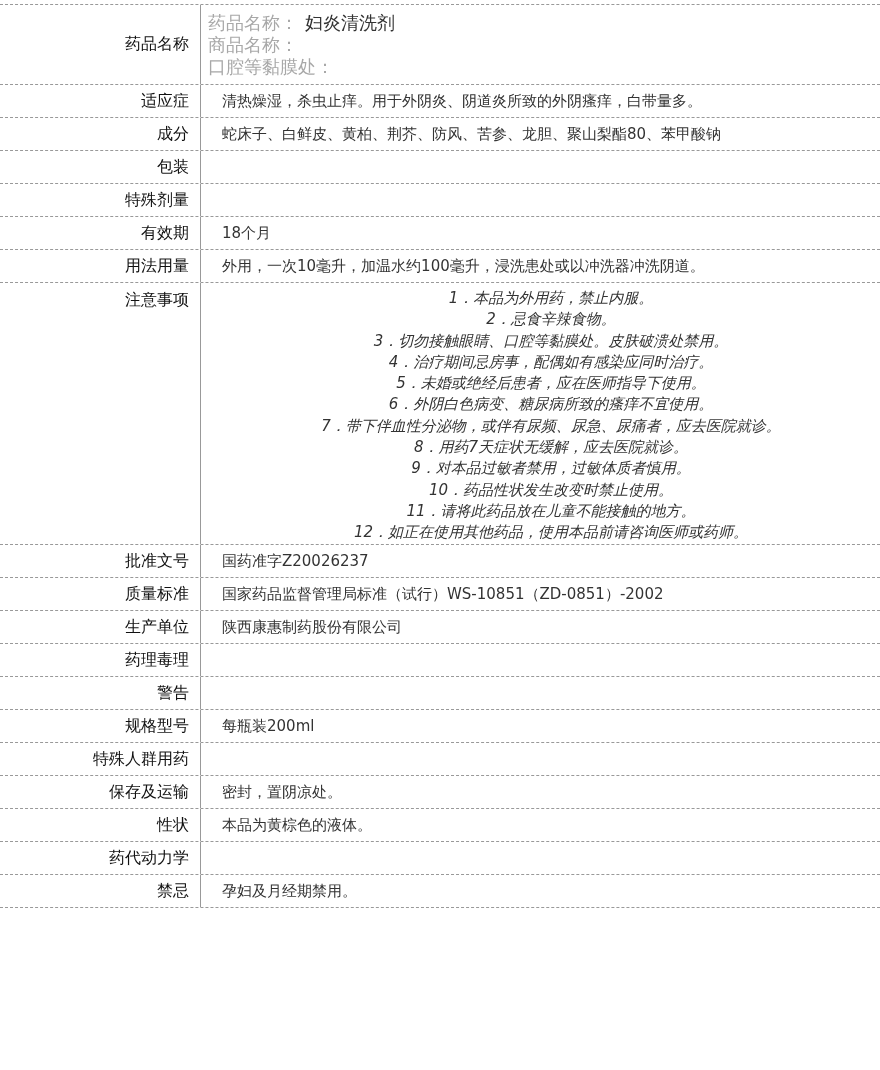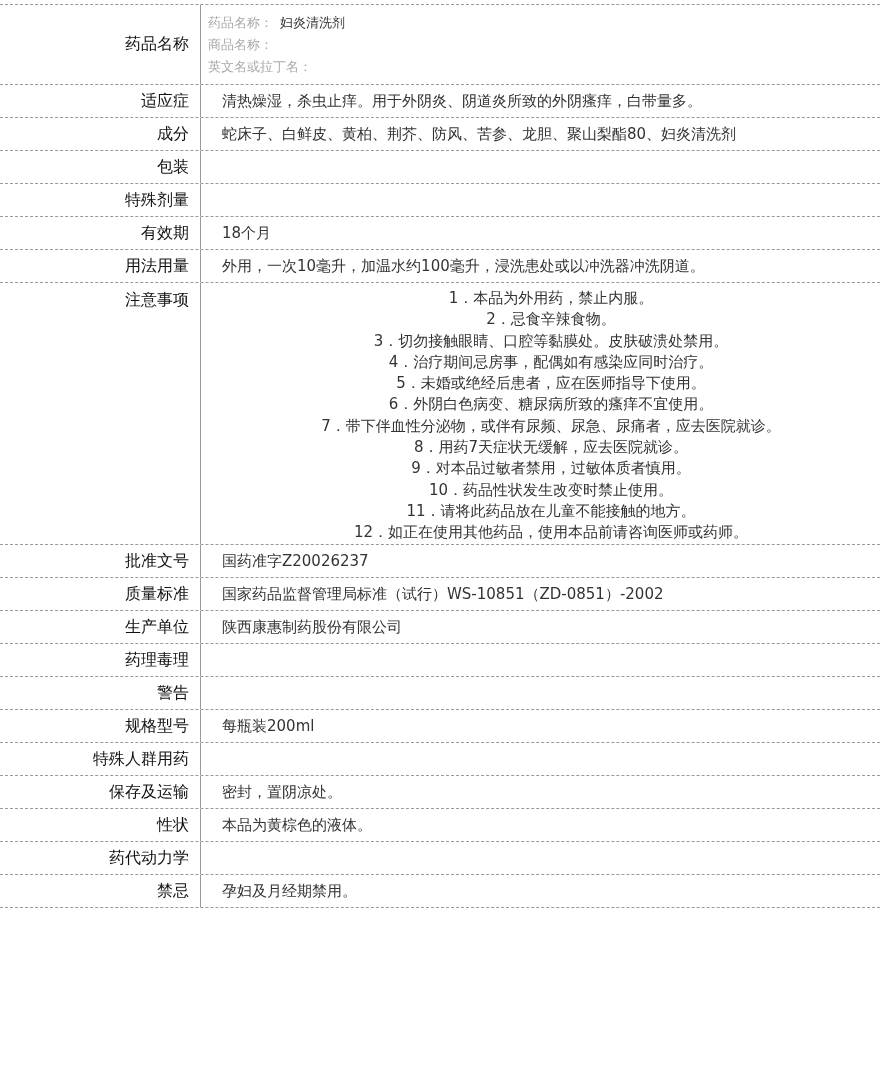--- a/index.html
+++ b/index.html
@@ -52,57 +52,58 @@
   .r-std  { height: 32px; }
   .r-name { height: 79px; }
   .r-prec { height: 261px; text-align: center; }
 
   
   .r-name .cell-value {
     display: block;
     padding-left: 7px;
     padding-top: 7px;
   }
-  .subline { line-height: 22px; font-size: 13px; }
+  .subline { line-height: 22px; font-size: 18px; }
   .muted   { color: #a8a8a8; }
   .subline .val { color: #333333; margin-left: 7px; }
 
   
   .r-prec .cell-label {
     align-items: flex-start;
     padding-top: 7px;
   }
   .r-prec .cell-value {
     display: block;
     padding-top: 5px;
+    font-style: italic;
   }
   .p-line { line-height: 21.3px; font-size: 15px; color: #333333; }
 </style>
 </head>
 <body>
 
 <div class="doc">
 
   <div class="row r-name">
     <div class="cell-label">药品名称</div>
     <div class="cell-value">
       <div class="subline"><span class="muted">药品名称：</span><span class="val">妇炎清洗剂</span></div>
       <div class="subline"><span class="muted">商品名称：</span></div>
-      <div class="subline"><span class="muted">英文名或拉丁名：</span></div>
+      <div class="subline"><span class="muted">口腔等黏膜处：</span></div>
     </div>
   </div>
 
   <div class="row r-std">
     <div class="cell-label">适应症</div>
     <div class="cell-value">清热燥湿，杀虫止痒。用于外阴炎、阴道炎所致的外阴瘙痒，白带量多。</div>
   </div>
 
   <div class="row r-std">
     <div class="cell-label">成分</div>
-    <div class="cell-value">蛇床子、白鲜皮、黄柏、荆芥、防风、苦参、龙胆、聚山梨酯80、妇炎清洗剂</div>
+    <div class="cell-value">蛇床子、白鲜皮、黄柏、荆芥、防风、苦参、龙胆、聚山梨酯80、苯甲酸钠</div>
   </div>
 
 
   <div class="row r-std">
     <div class="cell-label">包装</div>
   </div>
 
   <div class="row r-std">
     <div class="cell-label">特殊剂量</div>
     <div class="cell-value"></div>

